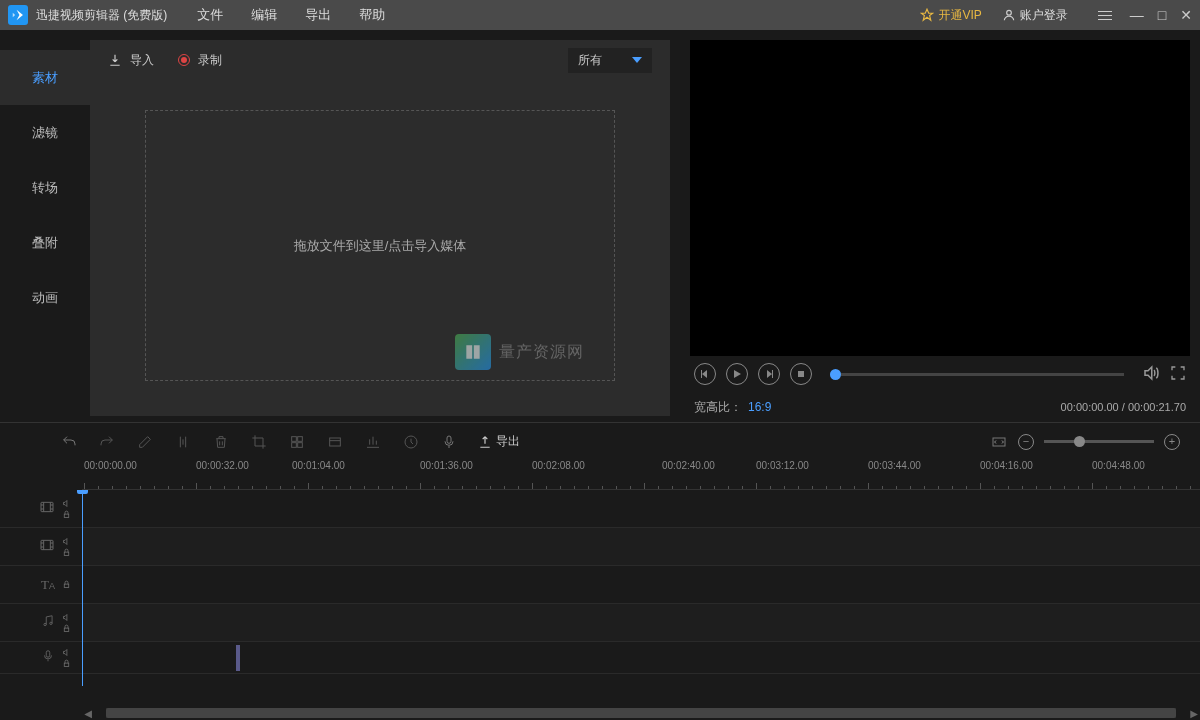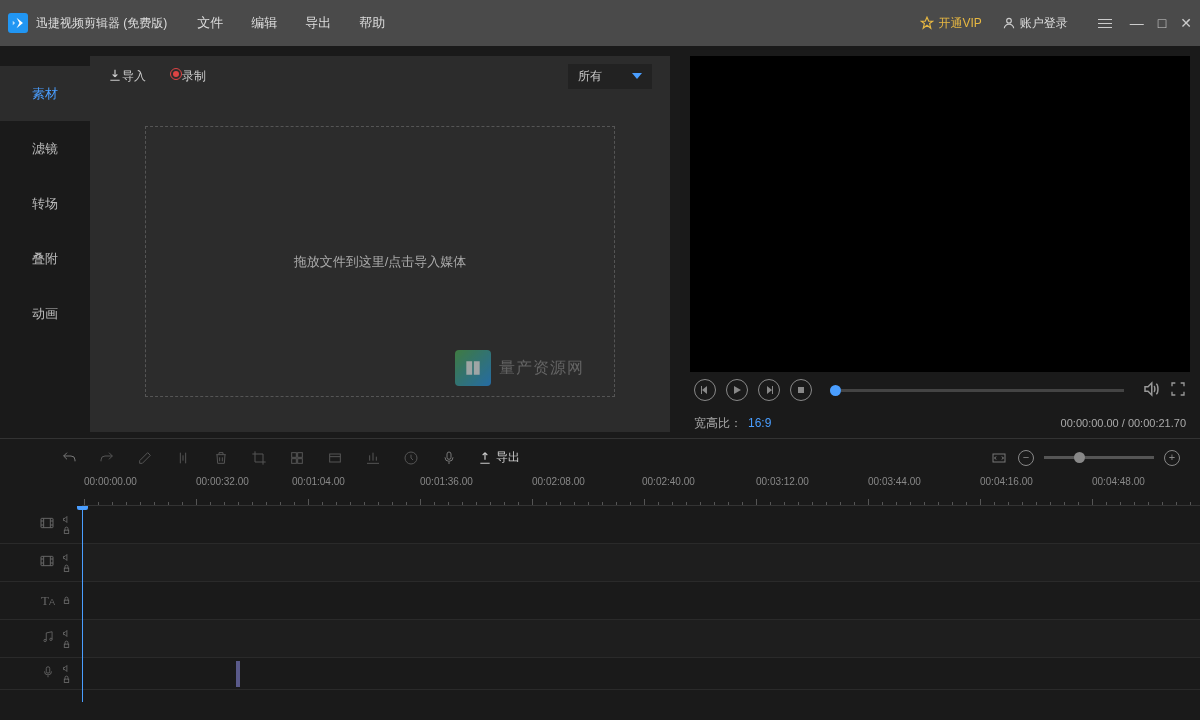--- a/index.html
+++ b/index.html
@@ -1,19 +1,19 @@
 <!DOCTYPE html>
 <html><head>
 <meta charset="utf-8">
 <style>
 * { margin: 0; padding: 0; box-sizing: border-box; font-family: "Microsoft YaHei", sans-serif; }
 body { width: 1200px; height: 720px; background: #1a1a1a; color: #ccc; overflow: hidden; font-size: 12px; }
 
 
-.title-bar { height: 46px; background: #4a4a4a; display: flex; align-items: center; padding: 0 8px; }
+.title-bar { height: 30px; background: #4a4a4a; display: flex; align-items: center; padding: 0 8px; }
 .app-logo { width: 20px; height: 20px; background: #2196F3; border-radius: 3px; display: flex; align-items: center; justify-content: center; margin-right: 8px; }
 .app-logo svg { width: 14px; height: 14px; }
 .app-title { color: #ddd; font-size: 12px; margin-right: 30px; }
 .menu-items { display: flex; gap: 28px; }
 .menu-item { color: #ddd; cursor: pointer; font-size: 13px; }
 .title-spacer { flex: 1; }
 .vip-btn { display: flex; align-items: center; gap: 4px; color: #e8b842; cursor: pointer; margin-right: 20px; font-size: 12px; }
 .login-btn { display: flex; align-items: center; gap: 4px; color: #ddd; cursor: pointer; margin-right: 30px; font-size: 12px; }
 .win-controls { display: flex; gap: 14px; align-items: center; }
 .win-ctrl { cursor: pointer; color: #ccc; font-size: 14px; }
@@ -24,21 +24,21 @@
 .main-area { height: 392px; display: flex; background: #1a1a1a; }
 
 
 .left-tabs { width: 90px; background: #1a1a1a; display: flex; flex-direction: column; padding-top: 20px; }
 .left-tab { height: 55px; display: flex; align-items: center; justify-content: center; color: #bbb; cursor: pointer; font-size: 13px; }
 .left-tab.active { background: #2c2c2c; color: #4a9eff; }
 
 
 .media-panel { width: 580px; background: #2c2c2c; margin-top: 10px; margin-bottom: 6px; display: flex; flex-direction: column; }
 .media-toolbar { height: 40px; display: flex; align-items: center; padding: 0 18px; gap: 24px; }
-.tb-btn { display: flex; align-items: flex-start; gap: 0; color: #ccc; cursor: pointer; font-size: 12px; }
+.tb-btn { display: flex; align-items: center; gap: 8px; color: #ccc; cursor: pointer; font-size: 12px; }
 .record-dot { width: 12px; height: 12px; border: 1px solid #d44; border-radius: 50%; display: flex; align-items: center; justify-content: center; }
 .record-dot::after { content: ""; width: 6px; height: 6px; background: #d44; border-radius: 50%; }
 .media-toolbar-spacer { flex: 1; }
 .filter-select { display: flex; align-items: center; gap: 30px; background: #222; padding: 4px 10px; cursor: pointer; font-size: 12px; }
 .tri-down { width: 0; height: 0; border-left: 5px solid transparent; border-right: 5px solid transparent; border-top: 6px solid #4a9eff; }
 .dropzone { flex: 1; margin: 30px 55px 35px 55px; border: 1px dashed #555; display: flex; align-items: center; justify-content: center; color: #aaa; font-size: 13px; position: relative; }
 
 
 .watermark { position: absolute; bottom: 10px; right: 30px; display: flex; align-items: center; gap: 8px; opacity: 0.6; }
 .wm-logo { width: 36px; height: 36px; background: linear-gradient(135deg, #4caf50, #2196f3); border-radius: 4px; display: flex; align-items: center; justify-content: center; }
@@ -347,21 +347,21 @@
       <div class="ruler-tick small" style="left: 436px;"></div>
       <div class="ruler-mark" style="left: 450px;">00:02:08.00</div>
       <div class="ruler-tick" style="left: 450px;"></div>
       <div class="ruler-tick small" style="left: 464px;"></div>
       <div class="ruler-tick small" style="left: 478px;"></div>
       <div class="ruler-tick small" style="left: 492px;"></div>
       <div class="ruler-tick small" style="left: 506px;"></div>
       <div class="ruler-tick small" style="left: 520px;"></div>
       <div class="ruler-tick small" style="left: 534px;"></div>
       <div class="ruler-tick small" style="left: 548px;"></div>
-      <div class="ruler-mark" style="left: 560px;">00:02:40.00</div>
+      <div class="ruler-mark" style="left: 580px;">00:02:40.00</div>
       <div class="ruler-tick" style="left: 562px;"></div>
       <div class="ruler-tick small" style="left: 576px;"></div>
       <div class="ruler-tick small" style="left: 590px;"></div>
       <div class="ruler-tick small" style="left: 604px;"></div>
       <div class="ruler-tick small" style="left: 618px;"></div>
       <div class="ruler-tick small" style="left: 632px;"></div>
       <div class="ruler-tick small" style="left: 646px;"></div>
       <div class="ruler-tick small" style="left: 660px;"></div>
       <div class="ruler-mark" style="left: 674px;">00:03:12.00</div>
       <div class="ruler-tick" style="left: 674px;"></div>

